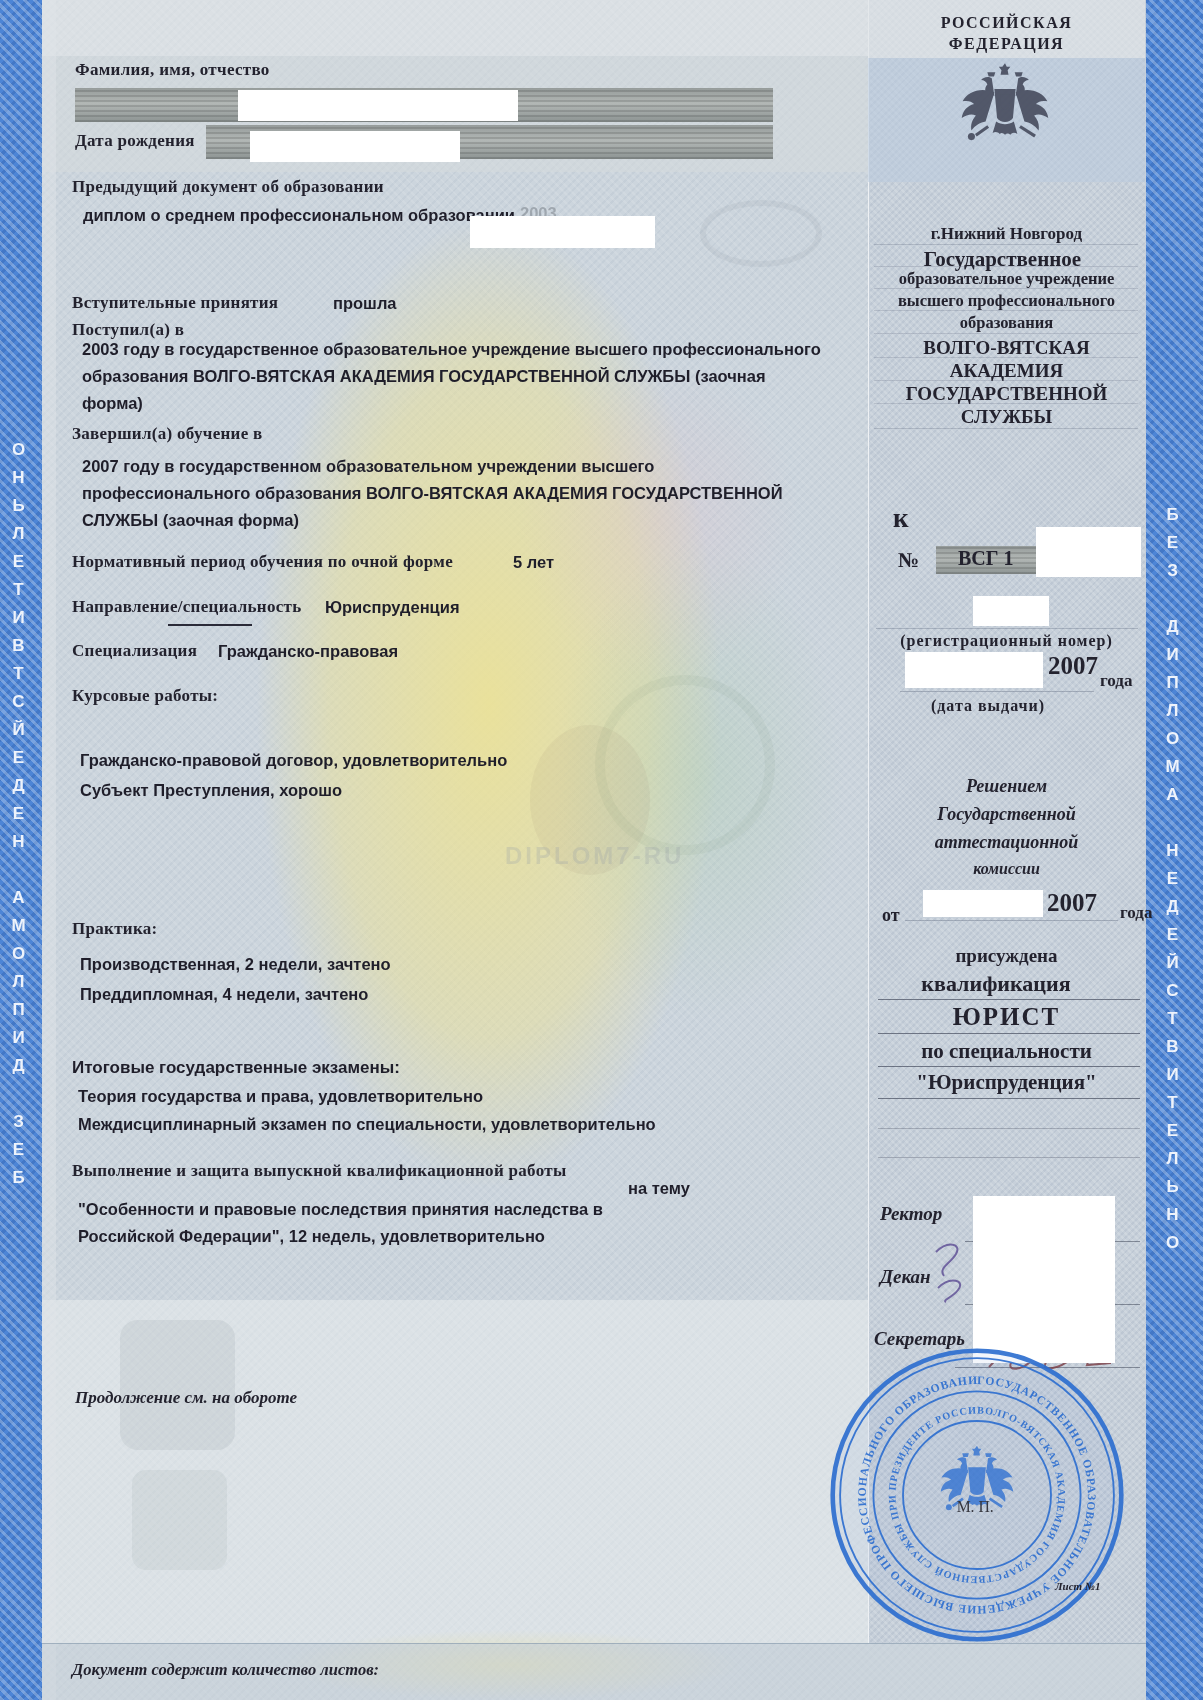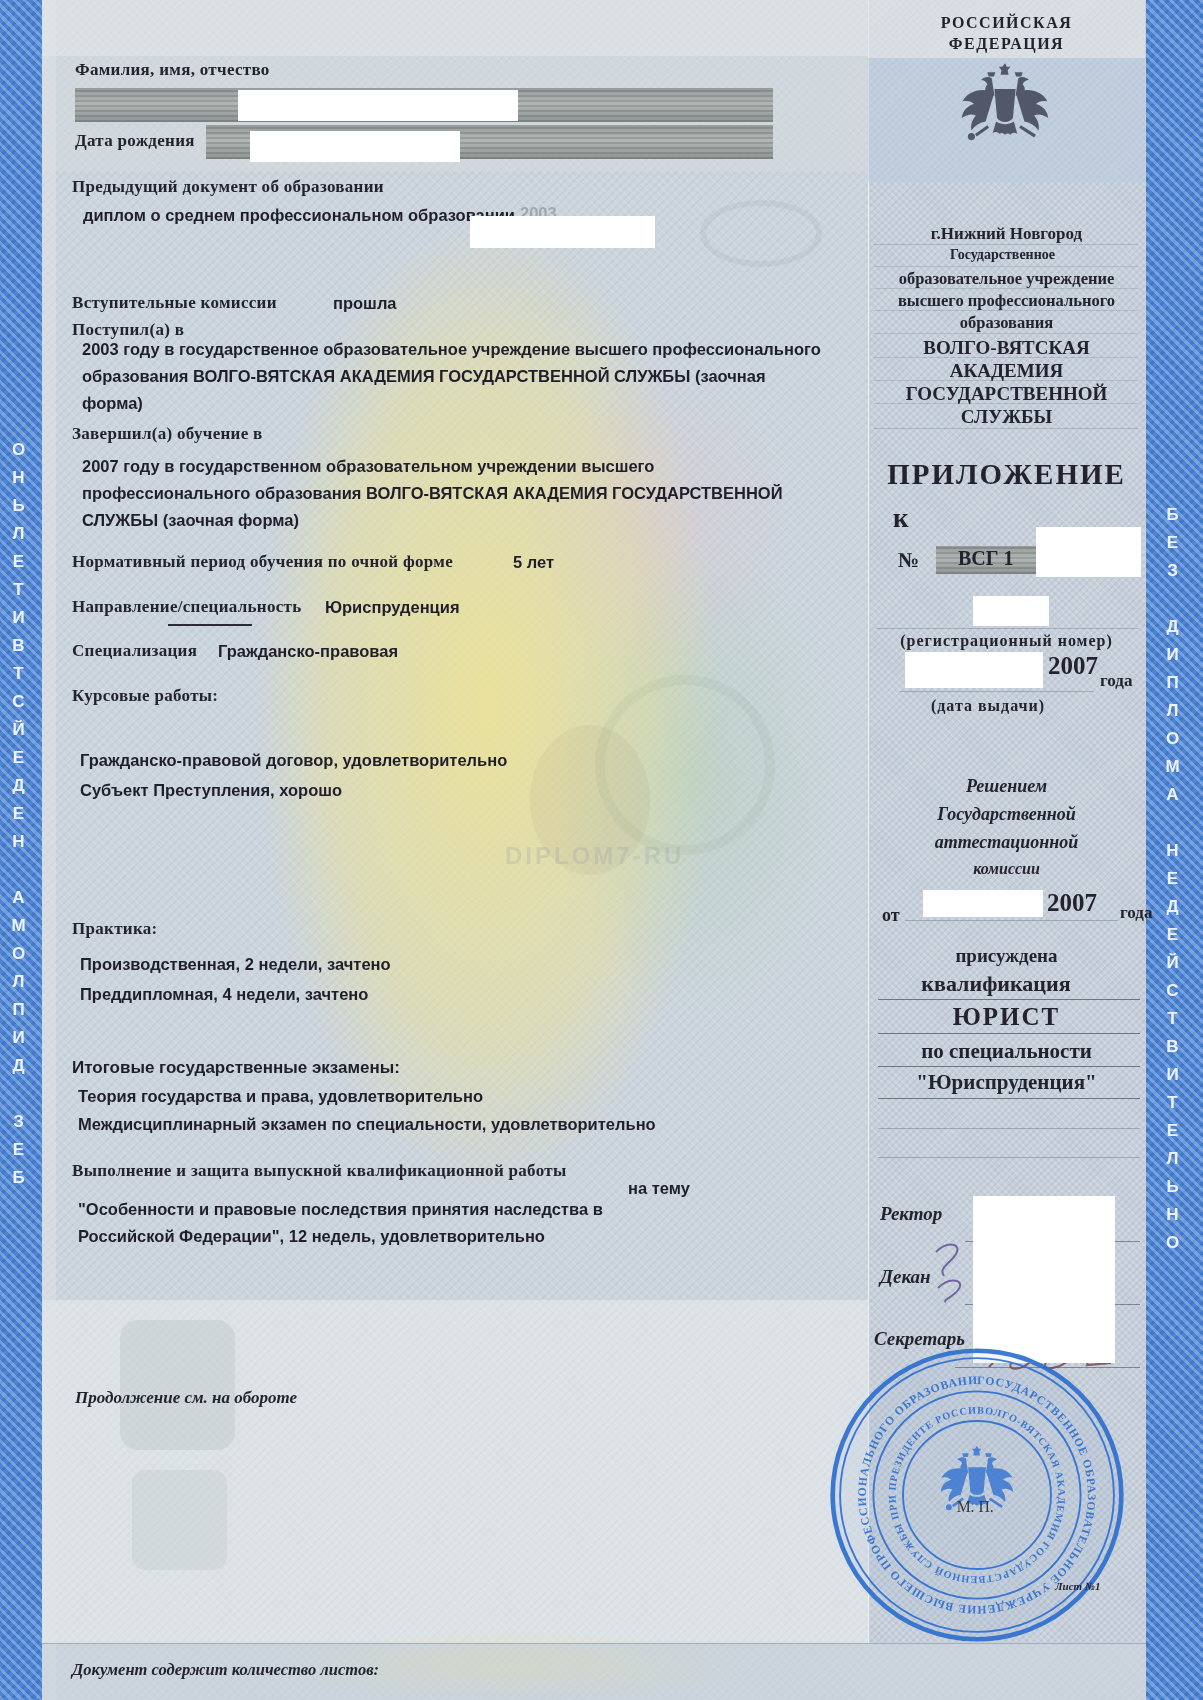--- a/index.html
+++ b/index.html
@@ -93,21 +93,21 @@
 
   <div class="abs lbl" style="left:75px;top:131px;">Дата рождения</div>
   <div class="abs graybar" style="left:206px;top:125px;width:567px;height:34px;"></div>
   <div class="abs whitebox" style="left:250px;top:131px;width:210px;height:31px;"></div>
 
   <div class="abs lbl" style="left:72px;top:177px;">Предыдущий документ об образовании</div>
   <div class="abs val" style="left:83px;top:206px;">диплом о среднем профессиональном образовании,</div>
   <div class="abs val ghost" style="left:520px;top:204px;">2003</div>
   <div class="abs whitebox" style="left:470px;top:216px;width:185px;height:32px;"></div>
 
-  <div class="abs lbl" style="left:72px;top:293px;">Вступительные комиссии</div>
+  <div class="abs lbl" style="left:72px;top:293px;">Вступительные принятия</div>
   <div class="abs val" style="left:333px;top:294px;">прошла</div>
 
   <div class="abs lbl" style="left:72px;top:320px;">Поступил(а)  в</div>
   <div class="abs par" style="left:82px;top:336px;width:745px;">2003 году в государственное образовательное учреждение высшего профессионального образования ВОЛГО-ВЯТСКАЯ АКАДЕМИЯ ГОСУДАРСТВЕННОЙ СЛУЖБЫ (заочная форма)</div>
 
   <div class="abs lbl" style="left:72px;top:424px;">Завершил(а)  обучение  в</div>
   <div class="abs par" style="left:82px;top:453px;width:745px;">2007 году в государственном образовательном учреждении высшего профессионального образования ВОЛГО-ВЯТСКАЯ АКАДЕМИЯ ГОСУДАРСТВЕННОЙ СЛУЖБЫ (заочная форма)</div>
 
   <div class="abs lbl" style="left:72px;top:552px;">Нормативный период обучения по очной форме</div>
   <div class="abs val" style="left:513px;top:553px;">5 лет</div>
@@ -139,39 +139,38 @@
   <div class="abs ital" style="left:75px;top:1388px;font-size:17px;">Продолжение см. на обороте</div>
 
   <div class="abs rc" style="left:868px;top:12px;width:277px;font-weight:700;font-size:16px;letter-spacing:1.5px;line-height:21px;white-space:pre-line;">РОССИЙСКАЯ
 ФЕДЕРАЦИЯ</div>
 
   <svg class="abs" style="left:952px;top:62px" width="106" height="98" viewBox="0 0 120 110">
     <use href="#eagle-sym" fill="#43485a" opacity=".88"></use>
   </svg>
 
   <div class="abs rc" style="left:868px;top:224px;width:277px;font-weight:700;font-size:17px;">г.Нижний Новгород</div>
-  <div class="abs rc" style="left:868px;top:247px;width:269px;font-weight:700;font-size:14px;">Государственное</div>
+  <div class="abs rc" style="left:868px;top:247px;width:269px;font-weight:700;font-size:21px;">Государственное</div>
   <div class="abs rc" style="left:868px;top:269px;width:277px;font-weight:700;font-size:16.5px;">образовательное учреждение</div>
   <div class="abs rc" style="left:868px;top:291px;width:277px;font-weight:700;font-size:16.5px;">высшего профессионального</div>
   <div class="abs rc" style="left:868px;top:313px;width:277px;font-weight:700;font-size:16.5px;">образования</div>
   <div class="abs rc" style="left:868px;top:337px;width:277px;font-weight:700;font-size:19px;">ВОЛГО-ВЯТСКАЯ</div>
   <div class="abs rc" style="left:868px;top:360px;width:277px;font-weight:700;font-size:19px;">АКАДЕМИЯ</div>
   <div class="abs rc" style="left:868px;top:383px;width:277px;font-weight:700;font-size:19px;">ГОСУДАРСТВЕННОЙ</div>
   <div class="abs rc" style="left:868px;top:406px;width:277px;font-weight:700;font-size:19px;">СЛУЖБЫ</div>
   <div class="hline" style="left:874px;top:244px;width:264px;opacity:.5"></div>
   <div class="hline" style="left:874px;top:266px;width:264px;opacity:.4"></div>
   <div class="hline" style="left:874px;top:288px;width:264px;opacity:.4"></div>
   <div class="hline" style="left:874px;top:310px;width:264px;opacity:.4"></div>
   <div class="hline" style="left:874px;top:333px;width:264px;opacity:.4"></div>
   <div class="hline" style="left:874px;top:357px;width:264px;opacity:.4"></div>
   <div class="hline" style="left:874px;top:380px;width:264px;opacity:.4"></div>
   <div class="hline" style="left:874px;top:403px;width:264px;opacity:.4"></div>
   <div class="hline" style="left:874px;top:428px;width:264px;opacity:.5"></div>
 
-  <div class="abs rc" style="left:868px;top:458px;width:277px;font-weight:600;font-size:29px;letter-spacing:2px;">ПРИЛОЖЕНИЕ</div>
   <div class="abs" style="left:893px;top:503px;font-size:27px;font-weight:600;">к</div>
 
   <div class="abs" style="left:898px;top:548px;font-size:21px;font-weight:600;">№</div>
   <div class="abs graybar" style="left:936px;top:546px;width:100px;height:28px;"></div>
   <div class="abs" style="left:958px;top:547px;font-size:20px;font-weight:700;">ВСГ 1</div>
   <div class="abs whitebox" style="left:1036px;top:527px;width:105px;height:50px;"></div>
 
   <div class="abs whitebox" style="left:973px;top:596px;width:76px;height:30px;"></div>
   <div class="hline" style="left:876px;top:628px;width:262px;opacity:.6"></div>
   <div class="abs rc" style="left:868px;top:632px;width:277px;font-size:16px;font-weight:600;letter-spacing:1px;">(регистрационный номер)</div>

